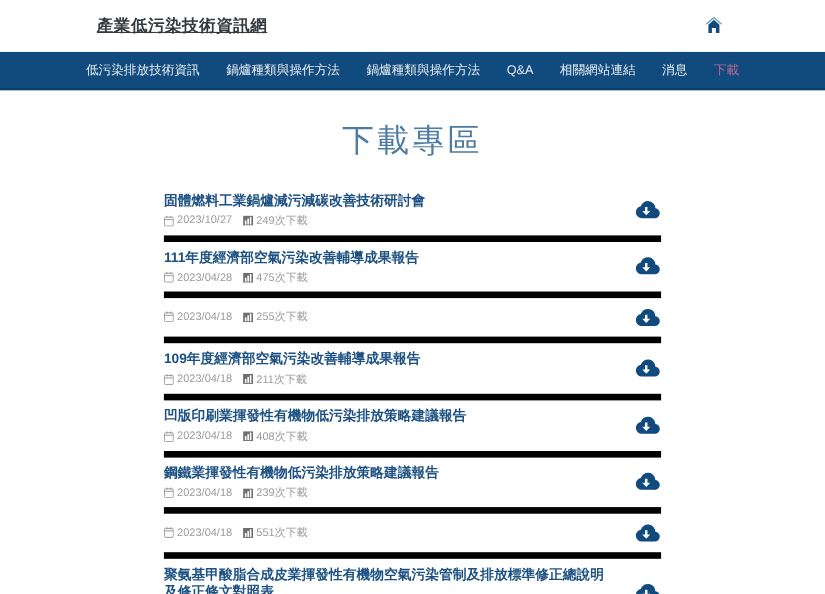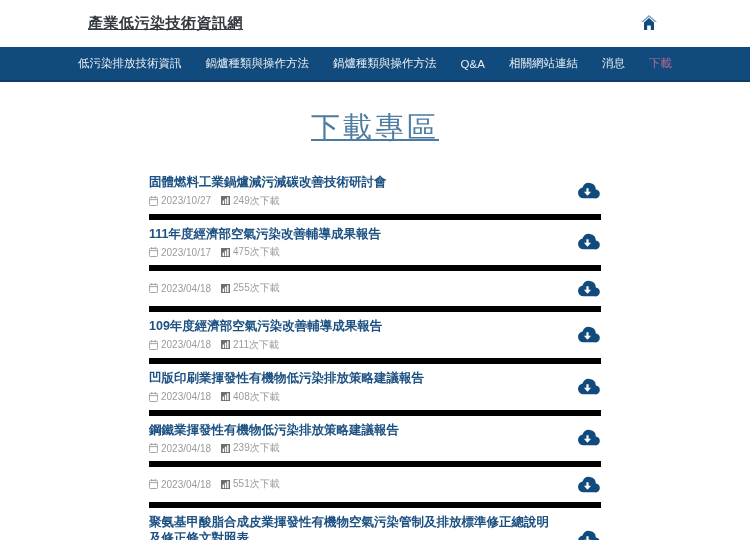--- a/index.html
+++ b/index.html
@@ -36,21 +36,20 @@
   .main-nav a.active { color: #bd6a93; }
   
   .content { width: 452px; margin: 0 auto; }
   .page-title {
     text-align: center;
     color: #4d7ba1;
     font-weight: 200;
     font-size: 29px;
     letter-spacing: 3px;
     margin: 26px 0 20px;
-    text-decoration: underline;
   }
   .dl-list { list-style: none; }
   .dl-item {
     position: relative;
     border-bottom: 6px solid #000000;
     padding: 7px 50px 6px 0;
     min-height: 41px;
   }
   .dl-title {
     display: block;
@@ -142,21 +141,21 @@
     <div class="dl-meta">
       <span class="meta-group">
         <span style="line-height:0;">
           <svg width="9" height="10" viewBox="0 0 10 11" aria-hidden="true">
             <rect x="0.5" y="1.5" width="9" height="9" rx="1" fill="none" stroke="#9b9b9b"></rect>
             <line x1="0.5" y1="4" x2="9.5" y2="4" stroke="#9b9b9b"></line>
             <line x1="3" y1="0" x2="3" y2="2.5" stroke="#9b9b9b"></line>
             <line x1="7" y1="0" x2="7" y2="2.5" stroke="#9b9b9b"></line>
           </svg>
         </span>
-        <span class="date-text">2023/10/17</span>
+        <span class="date-text">2023/04/28</span>
       </span>
       <span class="meta-group">
         <span style="line-height:0;">
           <svg width="9" height="9" viewBox="0 0 10 10" aria-hidden="true">
             <rect width="10" height="10" fill="#6e6e6e"></rect>
             <rect x="1.8" y="5" width="1.6" height="4" fill="#ffffff"></rect>
             <rect x="4.3" y="3" width="1.6" height="6" fill="#ffffff"></rect>
             <rect x="6.8" y="1.3" width="1.6" height="7.7" fill="#ffffff"></rect>
           </svg>
         </span>

